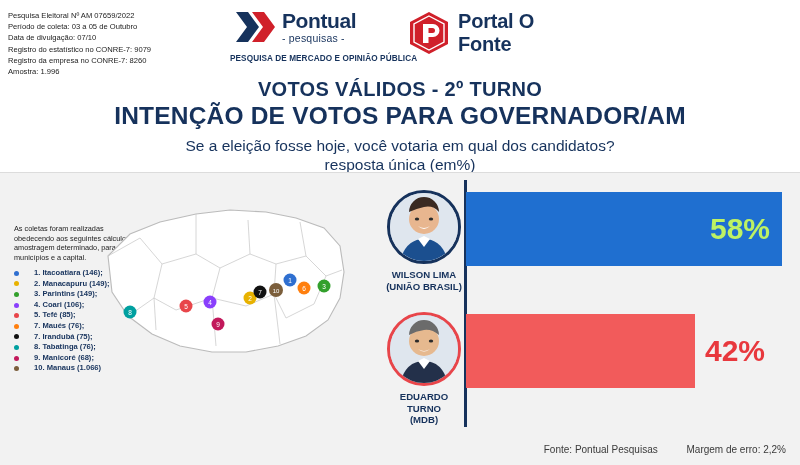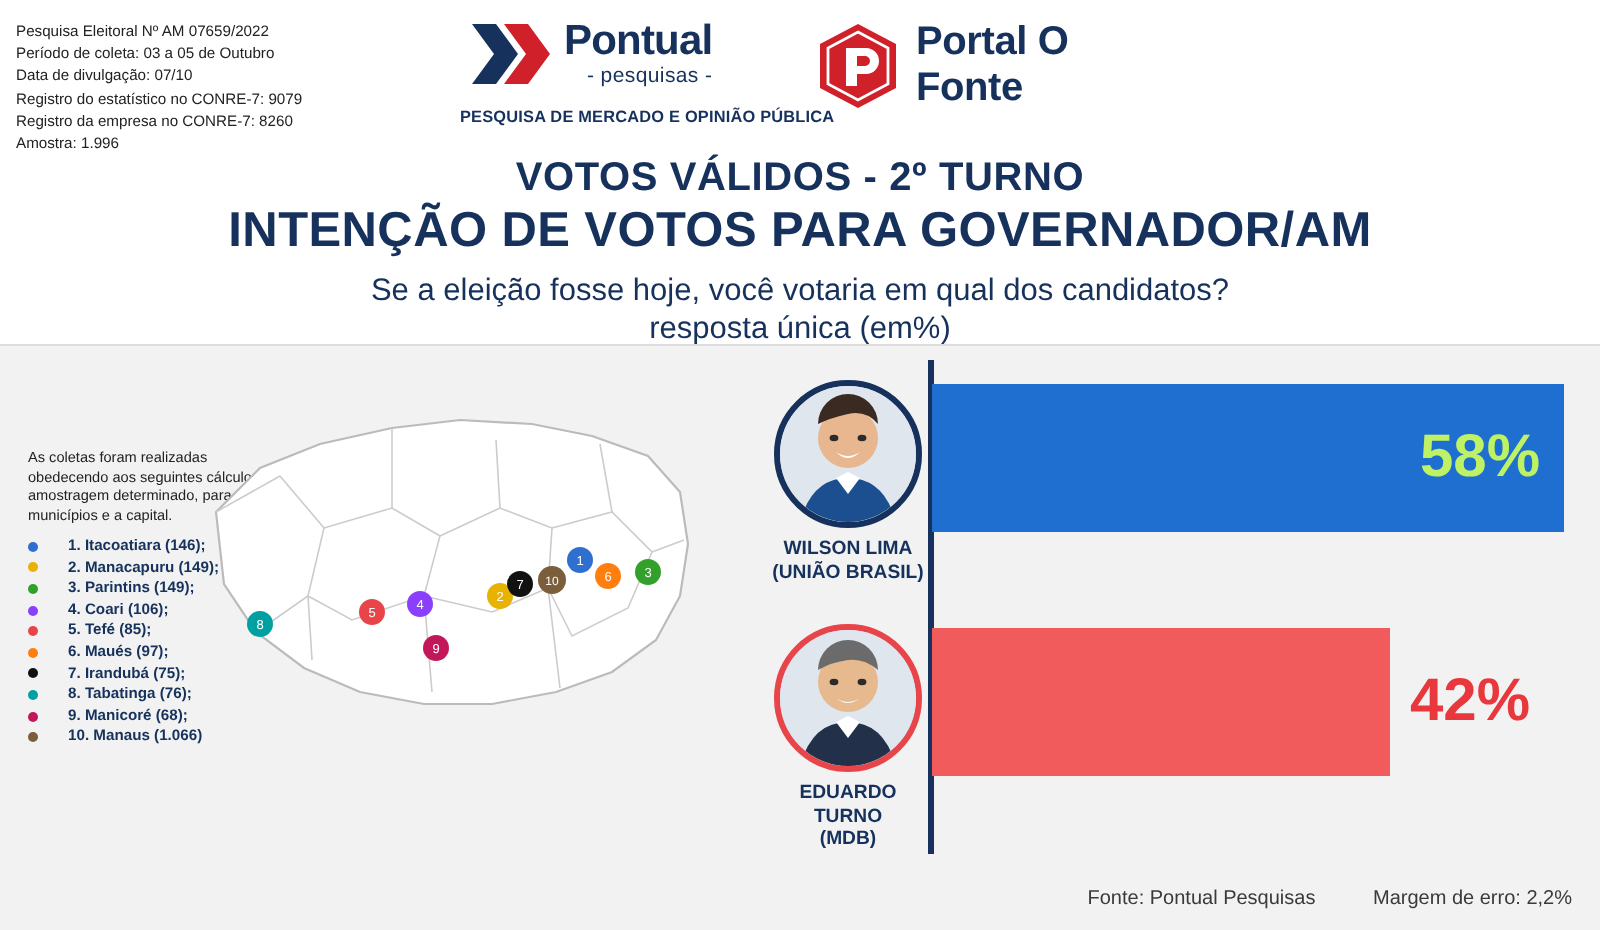--- a/index.html
+++ b/index.html
@@ -19,21 +19,21 @@
     position: absolute; left: 8px; top: 10px;
     font-size: 7.6px; line-height: 11.2px; color: #222;
   }
   .meta div { white-space: nowrap; }
 
   .logos {
     position: absolute; left: 232px; top: 8px; width: 340px; height: 62px;
   }
   .logo-pontual { position: absolute; left: 0; top: 0; display: flex; align-items: center; }
   .pontual-mark { width: 44px; height: 38px; position: relative; margin-right: 6px; }
-  .pontual-text { display: flex; flex-direction: column; justify-content: center; text-align: right; }
+  .pontual-text { display: flex; flex-direction: column; justify-content: center; }
   .pontual-name {
     font-size: 21px; font-weight: bold; color: #16325c; letter-spacing: -0.4px;
     line-height: 22px;
   }
   .pontual-sub {
     font-size: 10.5px; color: #16325c; letter-spacing: 0.2px; line-height: 12px;
   }
   .pontual-tag {
     position: absolute; left: -2px; top: 46px;
     font-size: 8.2px; font-weight: bold; color: #16325c; letter-spacing: 0.1px;
@@ -205,21 +205,21 @@
       <div class="legend-item">
           <span class="legend-dot" style="background:#8a3ffc"></span>
           <span>4. Coari (106);</span>
         </div>
       <div class="legend-item">
           <span class="legend-dot" style="background:#e8454a"></span>
           <span>5. Tefé (85);</span>
         </div>
       <div class="legend-item">
           <span class="legend-dot" style="background:#ff7f0e"></span>
-          <span>6. Maués (97);</span>
+          <span>7. Maués (76);</span>
         </div>
       <div class="legend-item">
           <span class="legend-dot" style="background:#111111"></span>
           <span>7. Irandubá (75);</span>
         </div>
       <div class="legend-item">
           <span class="legend-dot" style="background:#00a0a0"></span>
           <span>8. Tabatinga (76);</span>
         </div>
       <div class="legend-item">

